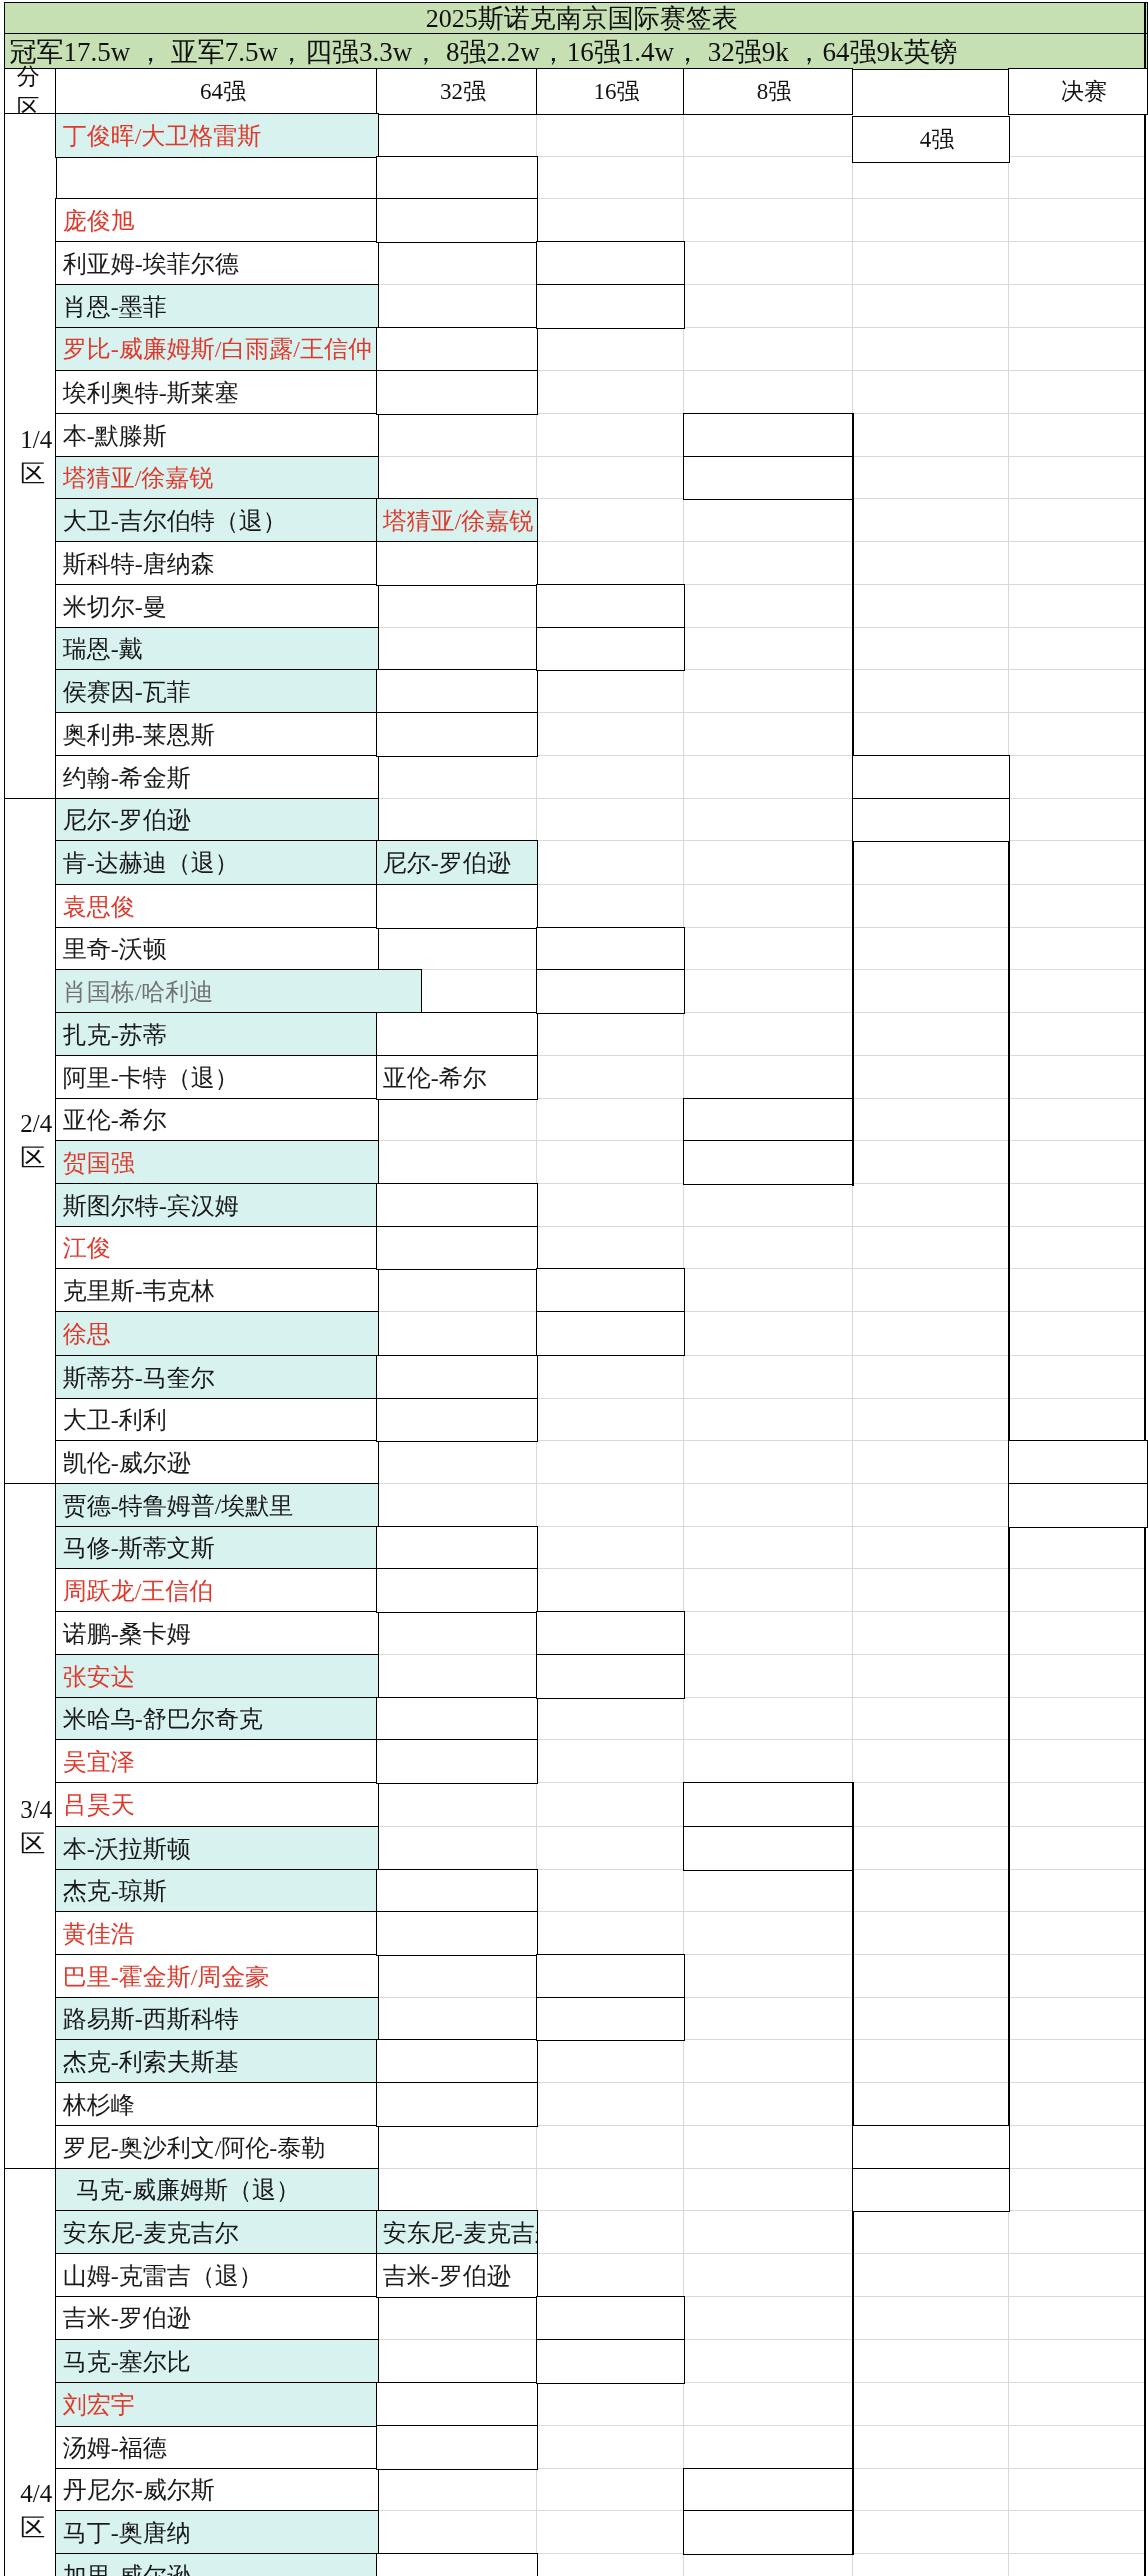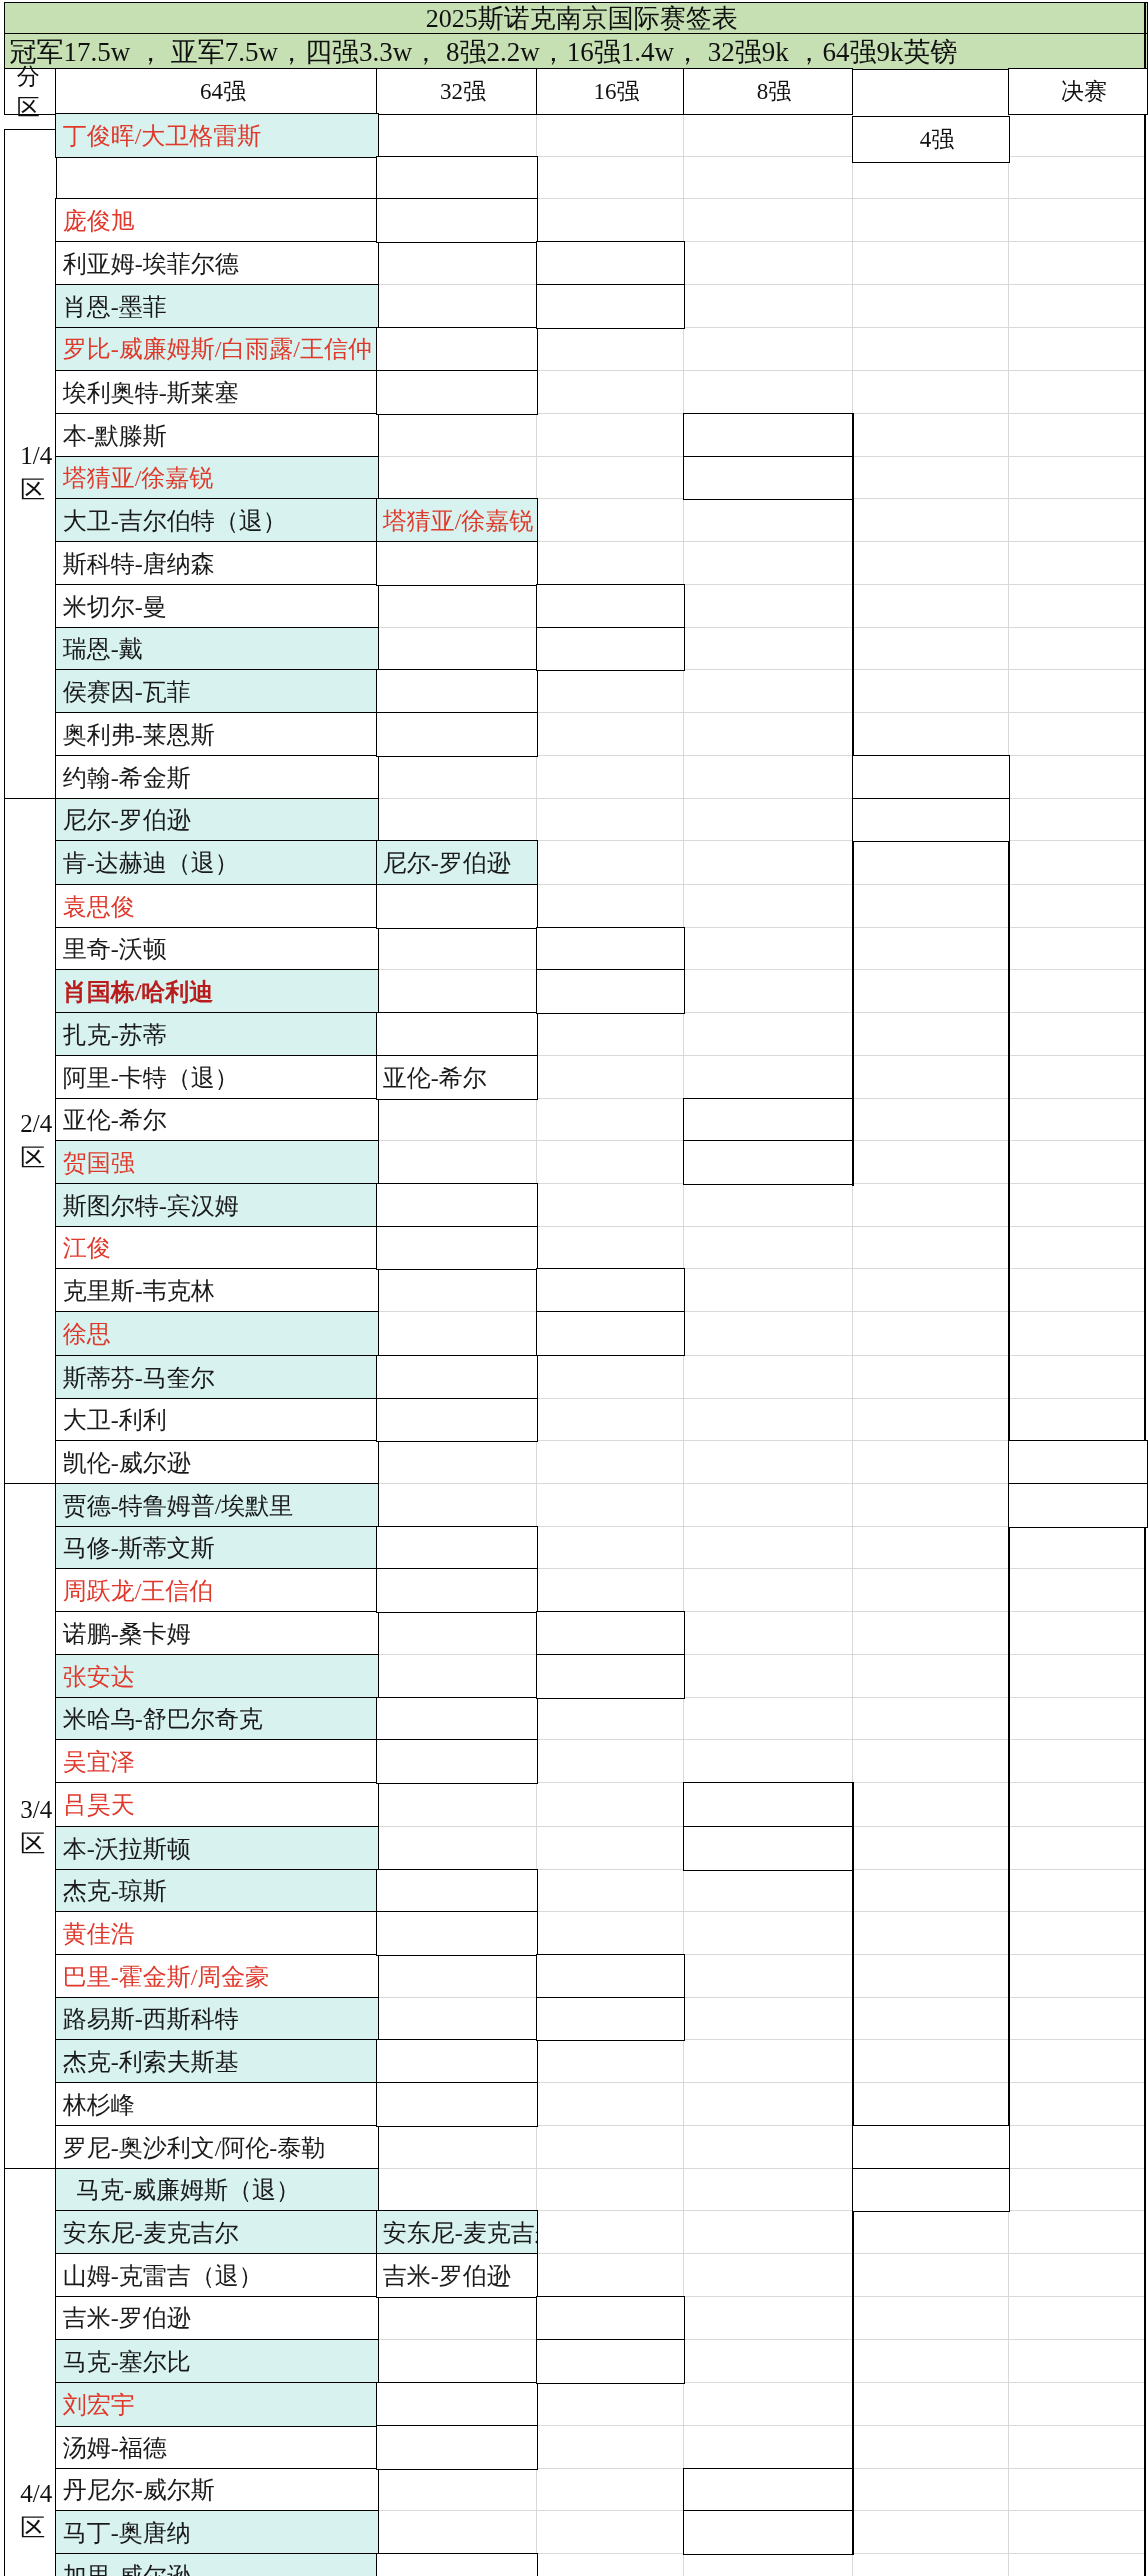--- a/index.html
+++ b/index.html
@@ -96,21 +96,21 @@
     <div class="connector" style="left: 852px; top: 1782px; width: 1.9px; height: 773px;"></div>
     <div class="connector" style="left: 1008px; top: 755px; width: 1.9px; height: 1457px;"></div>
     <div class="connector" style="left: 1144px; top: 1.9px; width: 1.9px; height: 2574px;"></div>
     <div class="box center head-cell" style="left: 3.8px; top: 68px; width: 53px; height: 47px;">分区</div>
     <div class="box center head-cell" style="left: 55px; top: 68px; width: 324px; height: 47px;">64强</div>
     <div class="box center head-cell" style="left: 376px; top: 68px; width: 162px; height: 47px;">32强</div>
     <div class="box center head-cell" style="left: 536px; top: 68px; width: 149px; height: 47px;">16强</div>
     <div class="box center head-cell" style="left: 683px; top: 68px; width: 170px; height: 47px;">8强</div>
     <div class="box center head-cell" style="left: 852px; top: 68px; width: 158px; height: 47px; margin-top: 48px;">4强</div>
     <div class="box center head-cell" style="left: 1008px; top: 68px; width: 140px; height: 47px;">决赛</div>
-    <div class="box center zone-cell" style="left: 3.8px; top: 113px; width: 53px; height: 687px; margin-top: 16px;">
+    <div class="box center zone-cell" style="left: 3.8px; top: 113px; width: 53px; height: 687px;">
       <div>
         <div>1/4</div>
         <div>区</div>
       </div>
     </div>
     <div class="box center zone-cell" style="left: 3.8px; top: 798px; width: 53px; height: 686px;">
       <div>
         <div>2/4</div>
         <div>区</div>
       </div>
@@ -139,21 +139,21 @@
     <div class="box player-cell" style="left: 55px; top: 541px; width: 324px; height: 45px; background: rgb(255, 255, 255); color: rgb(26, 26, 26);">斯科特-唐纳森</div>
     <div class="box player-cell" style="left: 55px; top: 584px; width: 324px; height: 45px; background: rgb(255, 255, 255); color: rgb(26, 26, 26);">米切尔-曼</div>
     <div class="box player-cell" style="left: 55px; top: 627px; width: 324px; height: 44px; background: rgb(215, 242, 239); color: rgb(26, 26, 26);">瑞恩-戴</div>
     <div class="box player-cell" style="left: 55px; top: 669px; width: 324px; height: 45px; background: rgb(215, 242, 239); color: rgb(26, 26, 26);">侯赛因-瓦菲</div>
     <div class="box player-cell" style="left: 55px; top: 712px; width: 324px; height: 45px; background: rgb(255, 255, 255); color: rgb(26, 26, 26);">奥利弗-莱恩斯</div>
     <div class="box player-cell" style="left: 55px; top: 755px; width: 324px; height: 45px; background: rgb(255, 255, 255); color: rgb(26, 26, 26);">约翰-希金斯</div>
     <div class="box player-cell" style="left: 55px; top: 798px; width: 324px; height: 44px; background: rgb(215, 242, 239); color: rgb(26, 26, 26);">尼尔-罗伯逊</div>
     <div class="box player-cell" style="left: 55px; top: 840px; width: 324px; height: 45px; background: rgb(215, 242, 239); color: rgb(26, 26, 26);">肯-达赫迪（退）</div>
     <div class="box player-cell" style="left: 55px; top: 884px; width: 324px; height: 45px; background: rgb(255, 255, 255); color: rgb(224, 57, 44);">袁思俊</div>
     <div class="box player-cell" style="left: 55px; top: 927px; width: 324px; height: 44px; background: rgb(255, 255, 255); color: rgb(26, 26, 26);">里奇-沃顿</div>
-    <div class="box player-cell" style="left: 55px; top: 969px; width: 324px; height: 45px; background: rgb(215, 242, 239); color: #b91c1c; font-weight: bold;">肖国栋/哈利迪</div>
+    <div class="box player-cell" style="left: 55px; top: 969px; width: 367px; height: 45px; background: rgb(215, 242, 239); color: #737373;">肖国栋/哈利迪</div>
     <div class="box player-cell" style="left: 55px; top: 1012px; width: 324px; height: 45px; background: rgb(215, 242, 239); color: rgb(26, 26, 26);">扎克-苏蒂</div>
     <div class="box player-cell" style="left: 55px; top: 1055px; width: 324px; height: 45px; background: rgb(255, 255, 255); color: rgb(26, 26, 26);">阿里-卡特（退）</div>
     <div class="box player-cell" style="left: 55px; top: 1098px; width: 324px; height: 44px; background: rgb(255, 255, 255); color: rgb(26, 26, 26);">亚伦-希尔</div>
     <div class="box player-cell" style="left: 55px; top: 1140px; width: 324px; height: 45px; background: rgb(215, 242, 239); color: rgb(224, 57, 44);">贺国强</div>
     <div class="box player-cell" style="left: 55px; top: 1183px; width: 324px; height: 45px; background: rgb(215, 242, 239); color: rgb(26, 26, 26);">斯图尔特-宾汉姆</div>
     <div class="box player-cell" style="left: 55px; top: 1226px; width: 324px; height: 44px; background: rgb(255, 255, 255); color: rgb(224, 57, 44);">江俊</div>
     <div class="box player-cell" style="left: 55px; top: 1268px; width: 324px; height: 45px; background: rgb(255, 255, 255); color: rgb(26, 26, 26);">克里斯-韦克林</div>
     <div class="box player-cell" style="left: 55px; top: 1311px; width: 324px; height: 45px; background: rgb(215, 242, 239); color: rgb(224, 57, 44);">徐思</div>
     <div class="box player-cell" style="left: 55px; top: 1355px; width: 324px; height: 45px; background: rgb(215, 242, 239); color: rgb(26, 26, 26);">斯蒂芬-马奎尔</div>
     <div class="box player-cell" style="left: 55px; top: 1398px; width: 324px; height: 44px; background: rgb(255, 255, 255); color: rgb(26, 26, 26);">大卫-利利</div>

